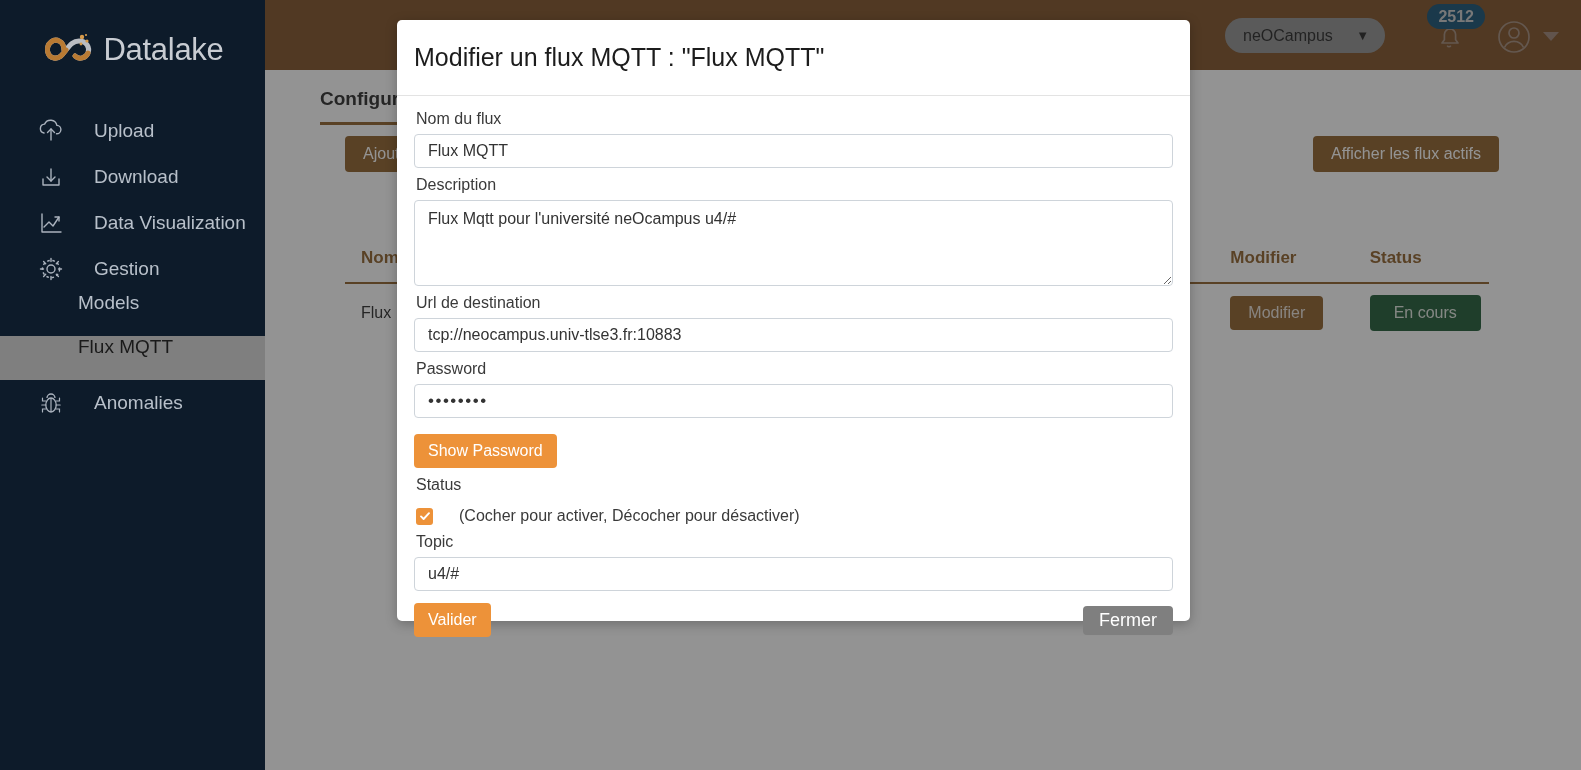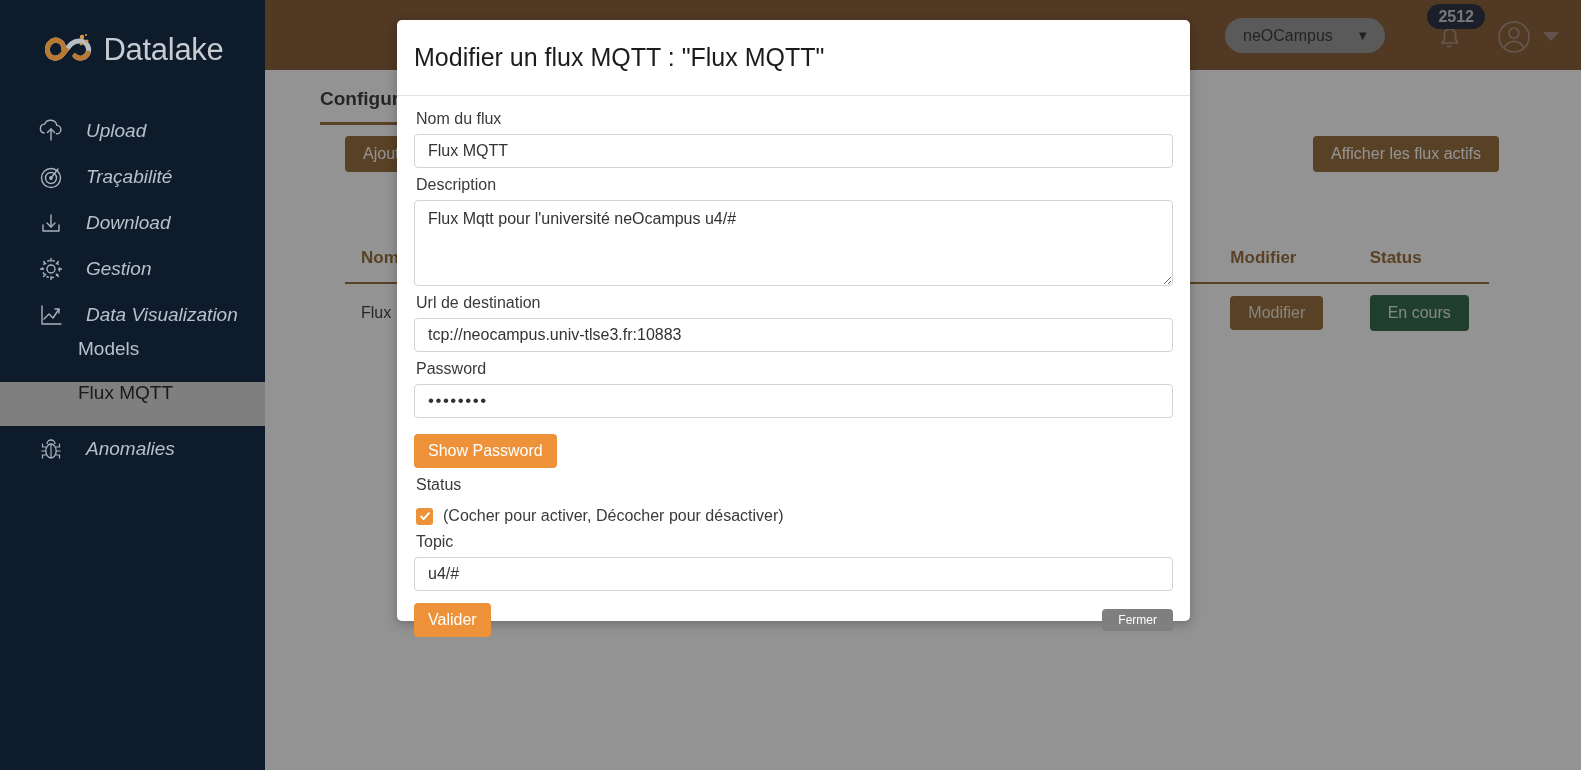--- a/index.html
+++ b/index.html
@@ -24,22 +24,22 @@
     height: 100px; gap: 2px;
   }
   .logo-mark { width: 60px; height: 40px; display: block; }
   .logo-text {
     font-size: 31px; color: #c8ccd2; letter-spacing: -0.3px;
     font-family: "Liberation Sans", sans-serif;
   }
   .nav { margin-top: 8px; }
   .nav-item {
     display: flex; align-items: center;
-    height: 46px; padding-left: 36px; gap: 20px;
-    color: #b8c0ca; font-size: 19px; cursor: pointer; font-style: italic;
+    height: 46px; padding-left: 36px; gap: 28px;
+    color: #b8c0ca; font-size: 19px; cursor: pointer;
   }
   .nav-item .ico { width: 30px; height: 30px; flex: 0 0 30px; display:block; }
   .nav-sub {
     display: flex; align-items: flex-start; justify-content: flex-start;
     height: 44px; padding-left: 78px;
     color: #b8c0ca; font-size: 19px; cursor: pointer;
   }
   .nav-sub.active { background: #7f7f7f; color: #1a1a1a; }
 
   
@@ -54,21 +54,21 @@
     width: 160px; height: 35px;
     background: #8d8d8d; border-radius: 18px;
     display: flex; align-items: center; justify-content: space-between;
     padding: 0 16px 0 18px;
     color: #1c1c1c; font-size: 16px; cursor: pointer;
   }
   .org-select .chev { font-size: 13px; color: #1c1c1c; }
   .bell-wrap { position: absolute; right: 110px; top: 17px; width: 42px; height: 40px; cursor: pointer; }
   .badge {
     position: absolute; right: -14px; top: -13px;
-    background: #0f172a; color: #c9c9c9;
+    background: #0c4a6e; color: #c9c9c9;
     border-radius: 13px; padding: 3px 11px;
     font-size: 16px; font-weight: bold; line-height: 1.2;
   }
   .avatar-wrap { position: absolute; right: 44px; top: 14px; cursor: pointer; }
   .caret-dn {
     position: absolute; right: 22px; top: 32px;
     width: 0; height: 0;
     border-left: 8px solid transparent; border-right: 8px solid transparent;
     border-top: 9px solid #9a8072; cursor: pointer;
   }
@@ -106,21 +106,21 @@
   .c4 { width: 120px; }
   .c5 { width: 140px; }
   .c6 { width: 120px; }
   .btn-modifier {
     background: #8a5a22; color: #e8e0d8; border: none; border-radius: 4px;
     font-size: 16px; padding: 8px 18px; cursor: pointer;
     font-family: "Liberation Sans", sans-serif;
   }
   .badge-status {
     background: #17552f; color: #dfe6df; border-radius: 4px;
-    font-size: 16px; padding: 9px 18px; display: inline-block;
+    font-size: 16px; padding: 9px 24px; display: inline-block;
   }
 
   
   .overlay {
     position: absolute; left: 265px; top: 0;
     width: 1316px; height: 770px;
     background: rgba(40,40,40,0.50);
     z-index: 10;
   }
   .modal {
@@ -152,35 +152,35 @@
     border: 1px solid #ced4da; border-radius: 4px;
     font-size: 16px; color: #333; padding: 9px 13px;
     font-family: "Liberation Sans", sans-serif;
     resize: vertical; outline: none; display: block;
   }
   .btn-orange {
     background: #ed9239; color: #fff; border: none; border-radius: 4px;
     font-size: 16px; padding: 8px 14px; cursor: pointer;
     font-family: "Liberation Sans", sans-serif;
   }
-  .chk-row { display: flex; align-items: center; gap: 10px; margin: 13px 0 0 2px; }
+  .chk-row { display: flex; align-items: center; gap: 26px; margin: 13px 0 0 2px; }
   .chk {
     width: 17px; height: 17px; background: #ed9239; border-radius: 3px;
     display: flex; align-items: center; justify-content: center;
     cursor: pointer; flex: 0 0 17px;
   }
   .chk svg { display: block; }
   .chk-txt { font-size: 16px; color: #3a3a3a; }
   .modal-foot {
     flex: 0 0 auto; padding: 12px 17px 20px 17px;
     display: flex; align-items: center; justify-content: space-between;
   }
   .btn-grey {
     background: #7f7f7f; color: #fff; border: none; border-radius: 4px;
-    font-size: 12px; padding: 4px 16px; cursor: pointer;
+    font-size: 18px; padding: 4px 16px; cursor: pointer;
     font-family: "Liberation Sans", sans-serif;
   }
 </style>
 </head>
 <body>
 
 <div id="app">
 
   <aside class="sidebar">
     <div class="logo-wrap">
@@ -199,55 +199,46 @@
     <nav class="nav">
       <div class="nav-item">
         <svg class="ico" viewBox="0 0 30 30">
           <path d="M8 17 a4.5 4.5 0 0 1 0.6 -8.9 a6.5 6.5 0 0 1 12.3 1.3 a4.2 4.2 0 0 1 -0.4 8.4" fill="none" stroke="#aab2bd" stroke-width="1.4" stroke-linecap="round"></path>
           <line x1="15" y1="24" x2="15" y2="13" stroke="#aab2bd" stroke-width="1.4" stroke-linecap="round"></line>
           <polyline points="11.5,16.5 15,13 18.5,16.5" fill="none" stroke="#aab2bd" stroke-width="1.4" stroke-linecap="round" stroke-linejoin="round"></polyline>
         </svg>
         <span>Upload</span>
       </div>
 
-      <div class="nav-item">
-        <svg class="ico" viewBox="0 0 30 30">
-          <circle cx="15" cy="16" r="9.5" fill="none" stroke="#aab2bd" stroke-width="1.4"></circle>
-          <circle cx="15" cy="16" r="5.5" fill="none" stroke="#aab2bd" stroke-width="1.4"></circle>
-          <circle cx="15" cy="16" r="1.9" fill="#aab2bd"></circle>
-          <path d="M15 16 L22 7" fill="none" stroke="#aab2bd" stroke-width="1.4" stroke-linecap="round"></path>
-        </svg>
-        <span>Traçabilité</span>
-      </div>
 
       <div class="nav-item">
         <svg class="ico" viewBox="0 0 30 30">
           <polyline points="7,17 7,23 23,23 23,17" fill="none" stroke="#aab2bd" stroke-width="1.4" stroke-linecap="round" stroke-linejoin="round"></polyline>
           <line x1="15" y1="7" x2="15" y2="19" stroke="#aab2bd" stroke-width="1.4" stroke-linecap="round"></line>
           <polyline points="11,15 15,19 19,15" fill="none" stroke="#aab2bd" stroke-width="1.4" stroke-linecap="round" stroke-linejoin="round"></polyline>
         </svg>
         <span>Download</span>
       </div>
 
       <div class="nav-item">
         <svg class="ico" viewBox="0 0 30 30">
+          <polyline points="6,6 6,24 25,24" fill="none" stroke="#aab2bd" stroke-width="1.4" stroke-linecap="round" stroke-linejoin="round"></polyline>
+          <polyline points="8,19 13,14 17,18 23,9" fill="none" stroke="#aab2bd" stroke-width="1.4" stroke-linecap="round" stroke-linejoin="round"></polyline>
+          <polyline points="19,9 23,9 23,13" fill="none" stroke="#aab2bd" stroke-width="1.4" stroke-linecap="round" stroke-linejoin="round"></polyline>
+        </svg>
+        <span>Data Visualization</span>
+      </div>
+
+      <div class="nav-item">
+        <svg class="ico" viewBox="0 0 30 30">
           <circle cx="15" cy="15" r="4" fill="none" stroke="#aab2bd" stroke-width="1.4"></circle>
           <path d="M15 4.5 v3 M15 22.5 v3 M4.5 15 h3 M22.5 15 h3 M7.6 7.6 l2.1 2.1 M20.3 20.3 l2.1 2.1 M22.4 7.6 l-2.1 2.1 M9.7 20.3 l-2.1 2.1" stroke="#aab2bd" stroke-width="1.4" stroke-linecap="round"></path>
           <circle cx="15" cy="15" r="8.6" fill="none" stroke="#aab2bd" stroke-width="1.4" stroke-dasharray="2.6 2.6"></circle>
         </svg>
         <span>Gestion</span>
-      </div>
-
-      <div class="nav-item">
-        <svg class="ico" viewBox="0 0 30 30">
-          <polyline points="6,6 6,24 25,24" fill="none" stroke="#aab2bd" stroke-width="1.4" stroke-linecap="round" stroke-linejoin="round"></polyline>
-          <polyline points="8,19 13,14 17,18 23,9" fill="none" stroke="#aab2bd" stroke-width="1.4" stroke-linecap="round" stroke-linejoin="round"></polyline>
-          <polyline points="19,9 23,9 23,13" fill="none" stroke="#aab2bd" stroke-width="1.4" stroke-linecap="round" stroke-linejoin="round"></polyline>
-        </svg>
-        <span>Data Visualization</span>
       </div>
 
       <div class="nav-sub">
         <span>Models</span>
       </div>
       <div class="nav-sub active">
         <span>Flux MQTT</span>
       </div>
 
       <div class="nav-item">

